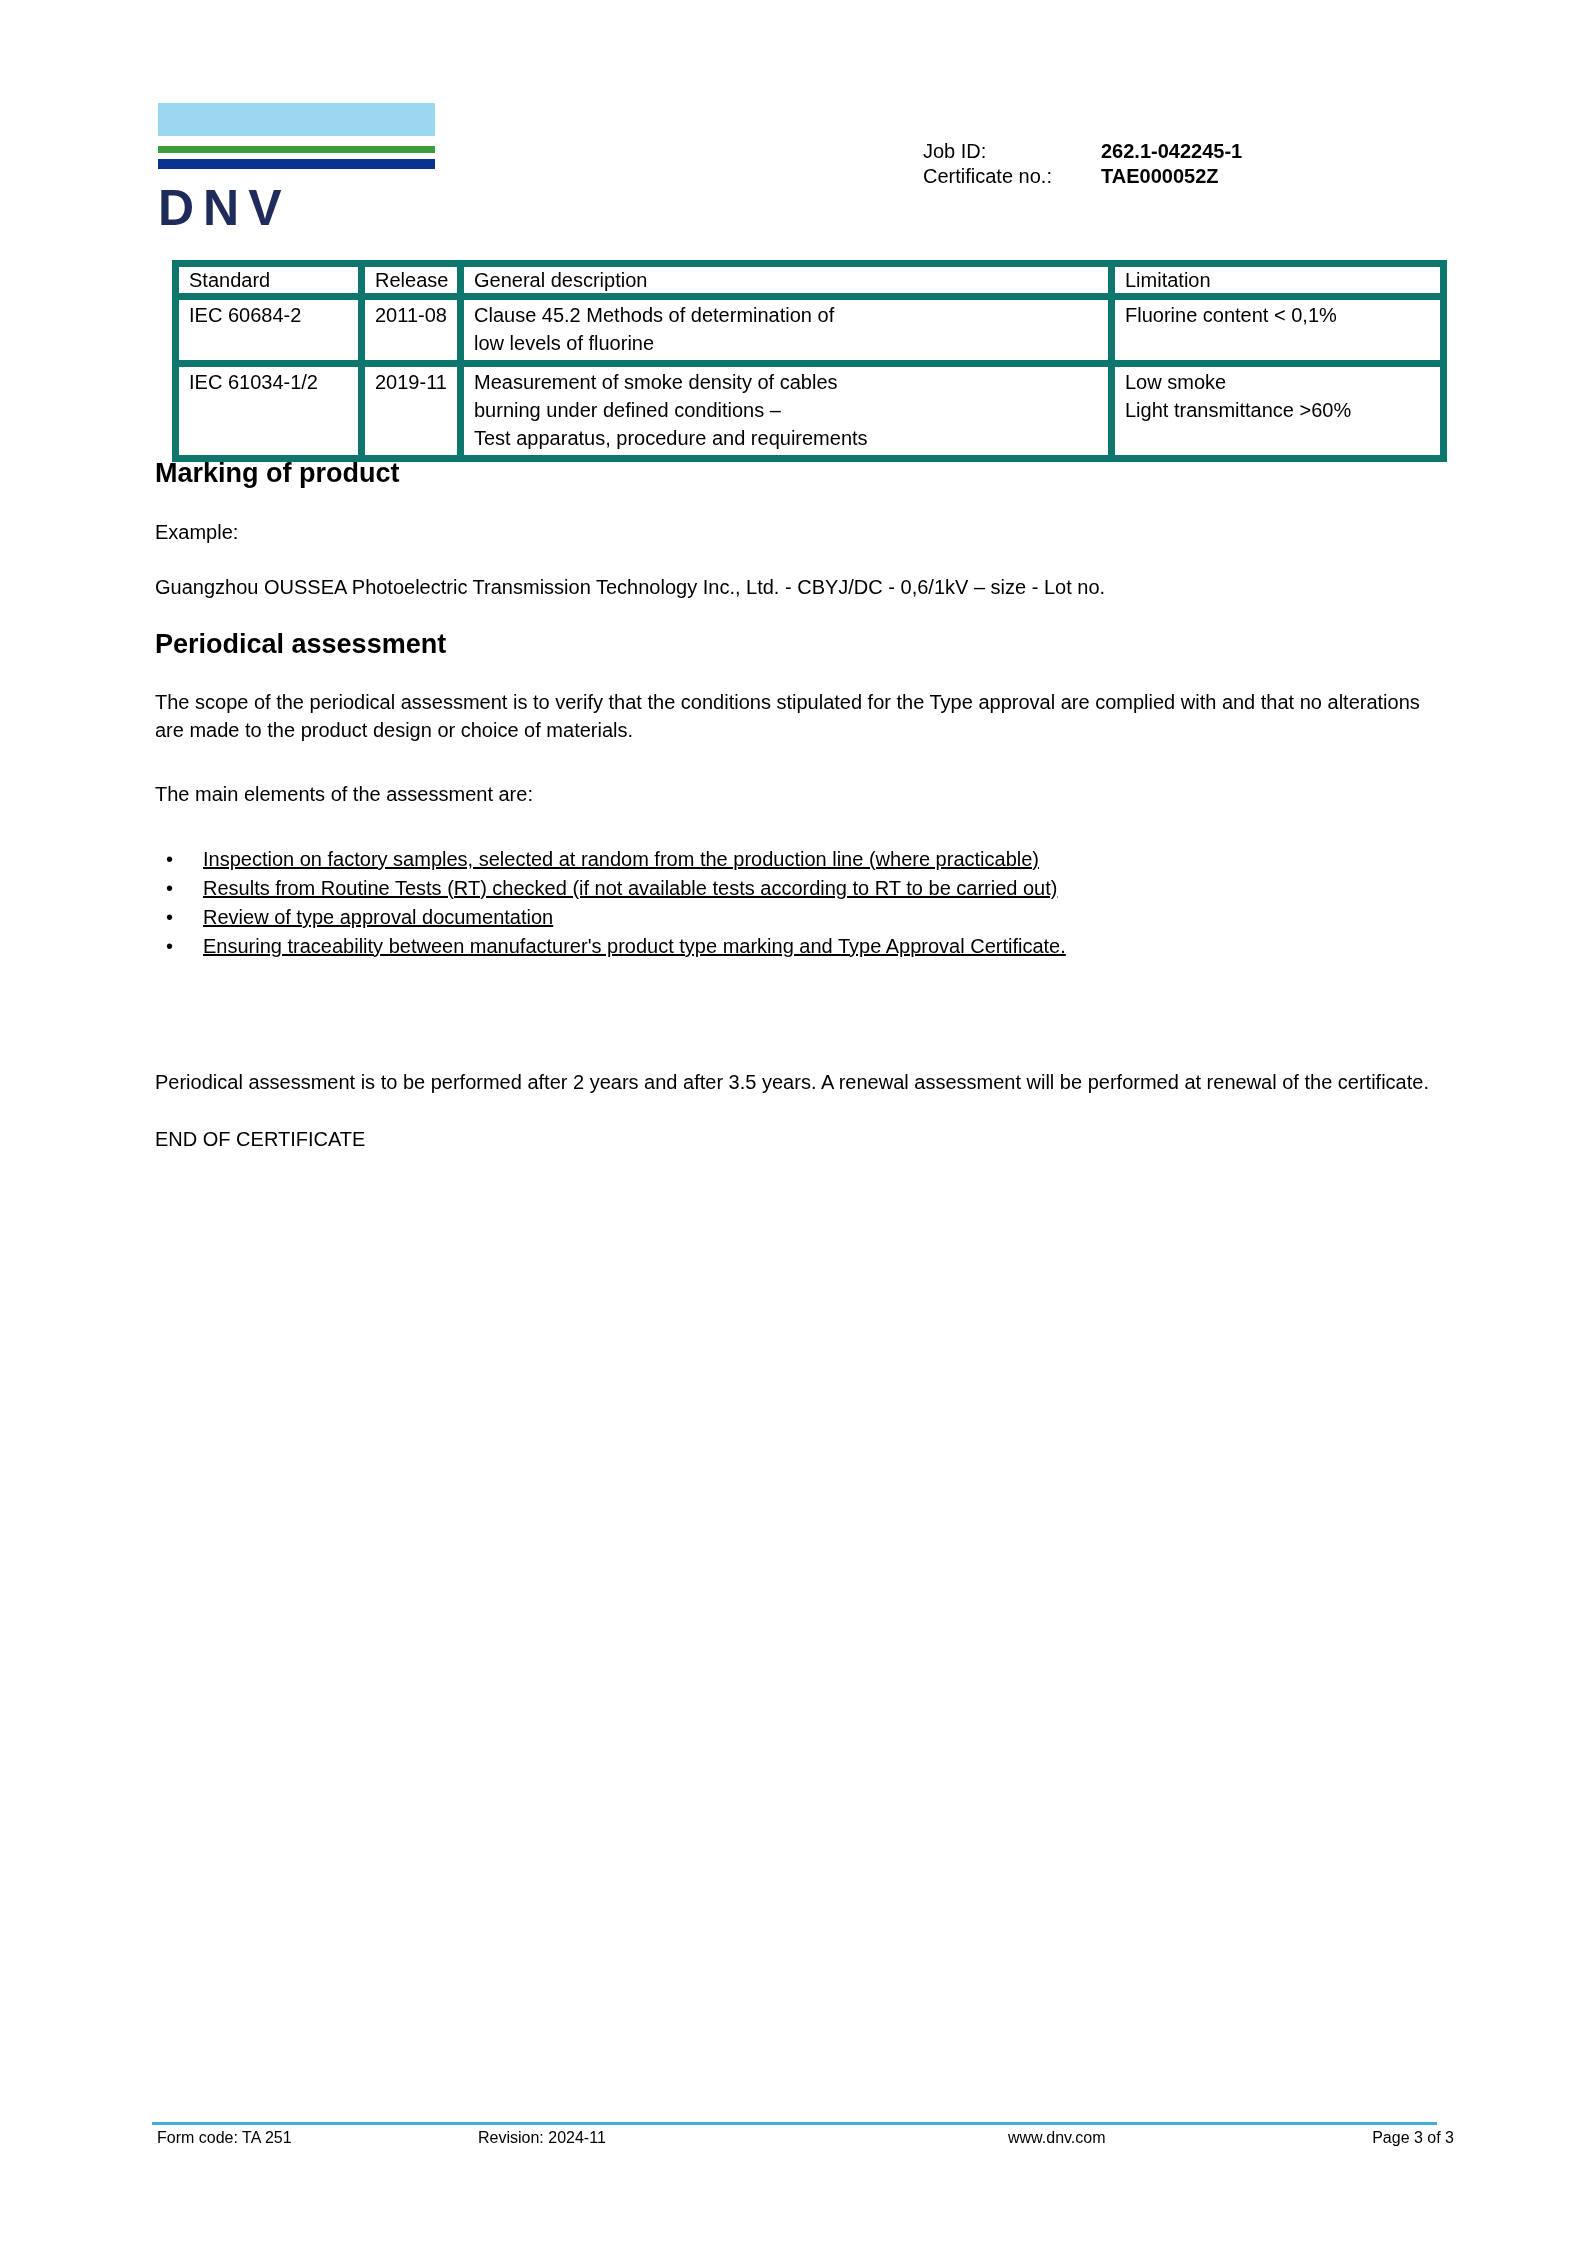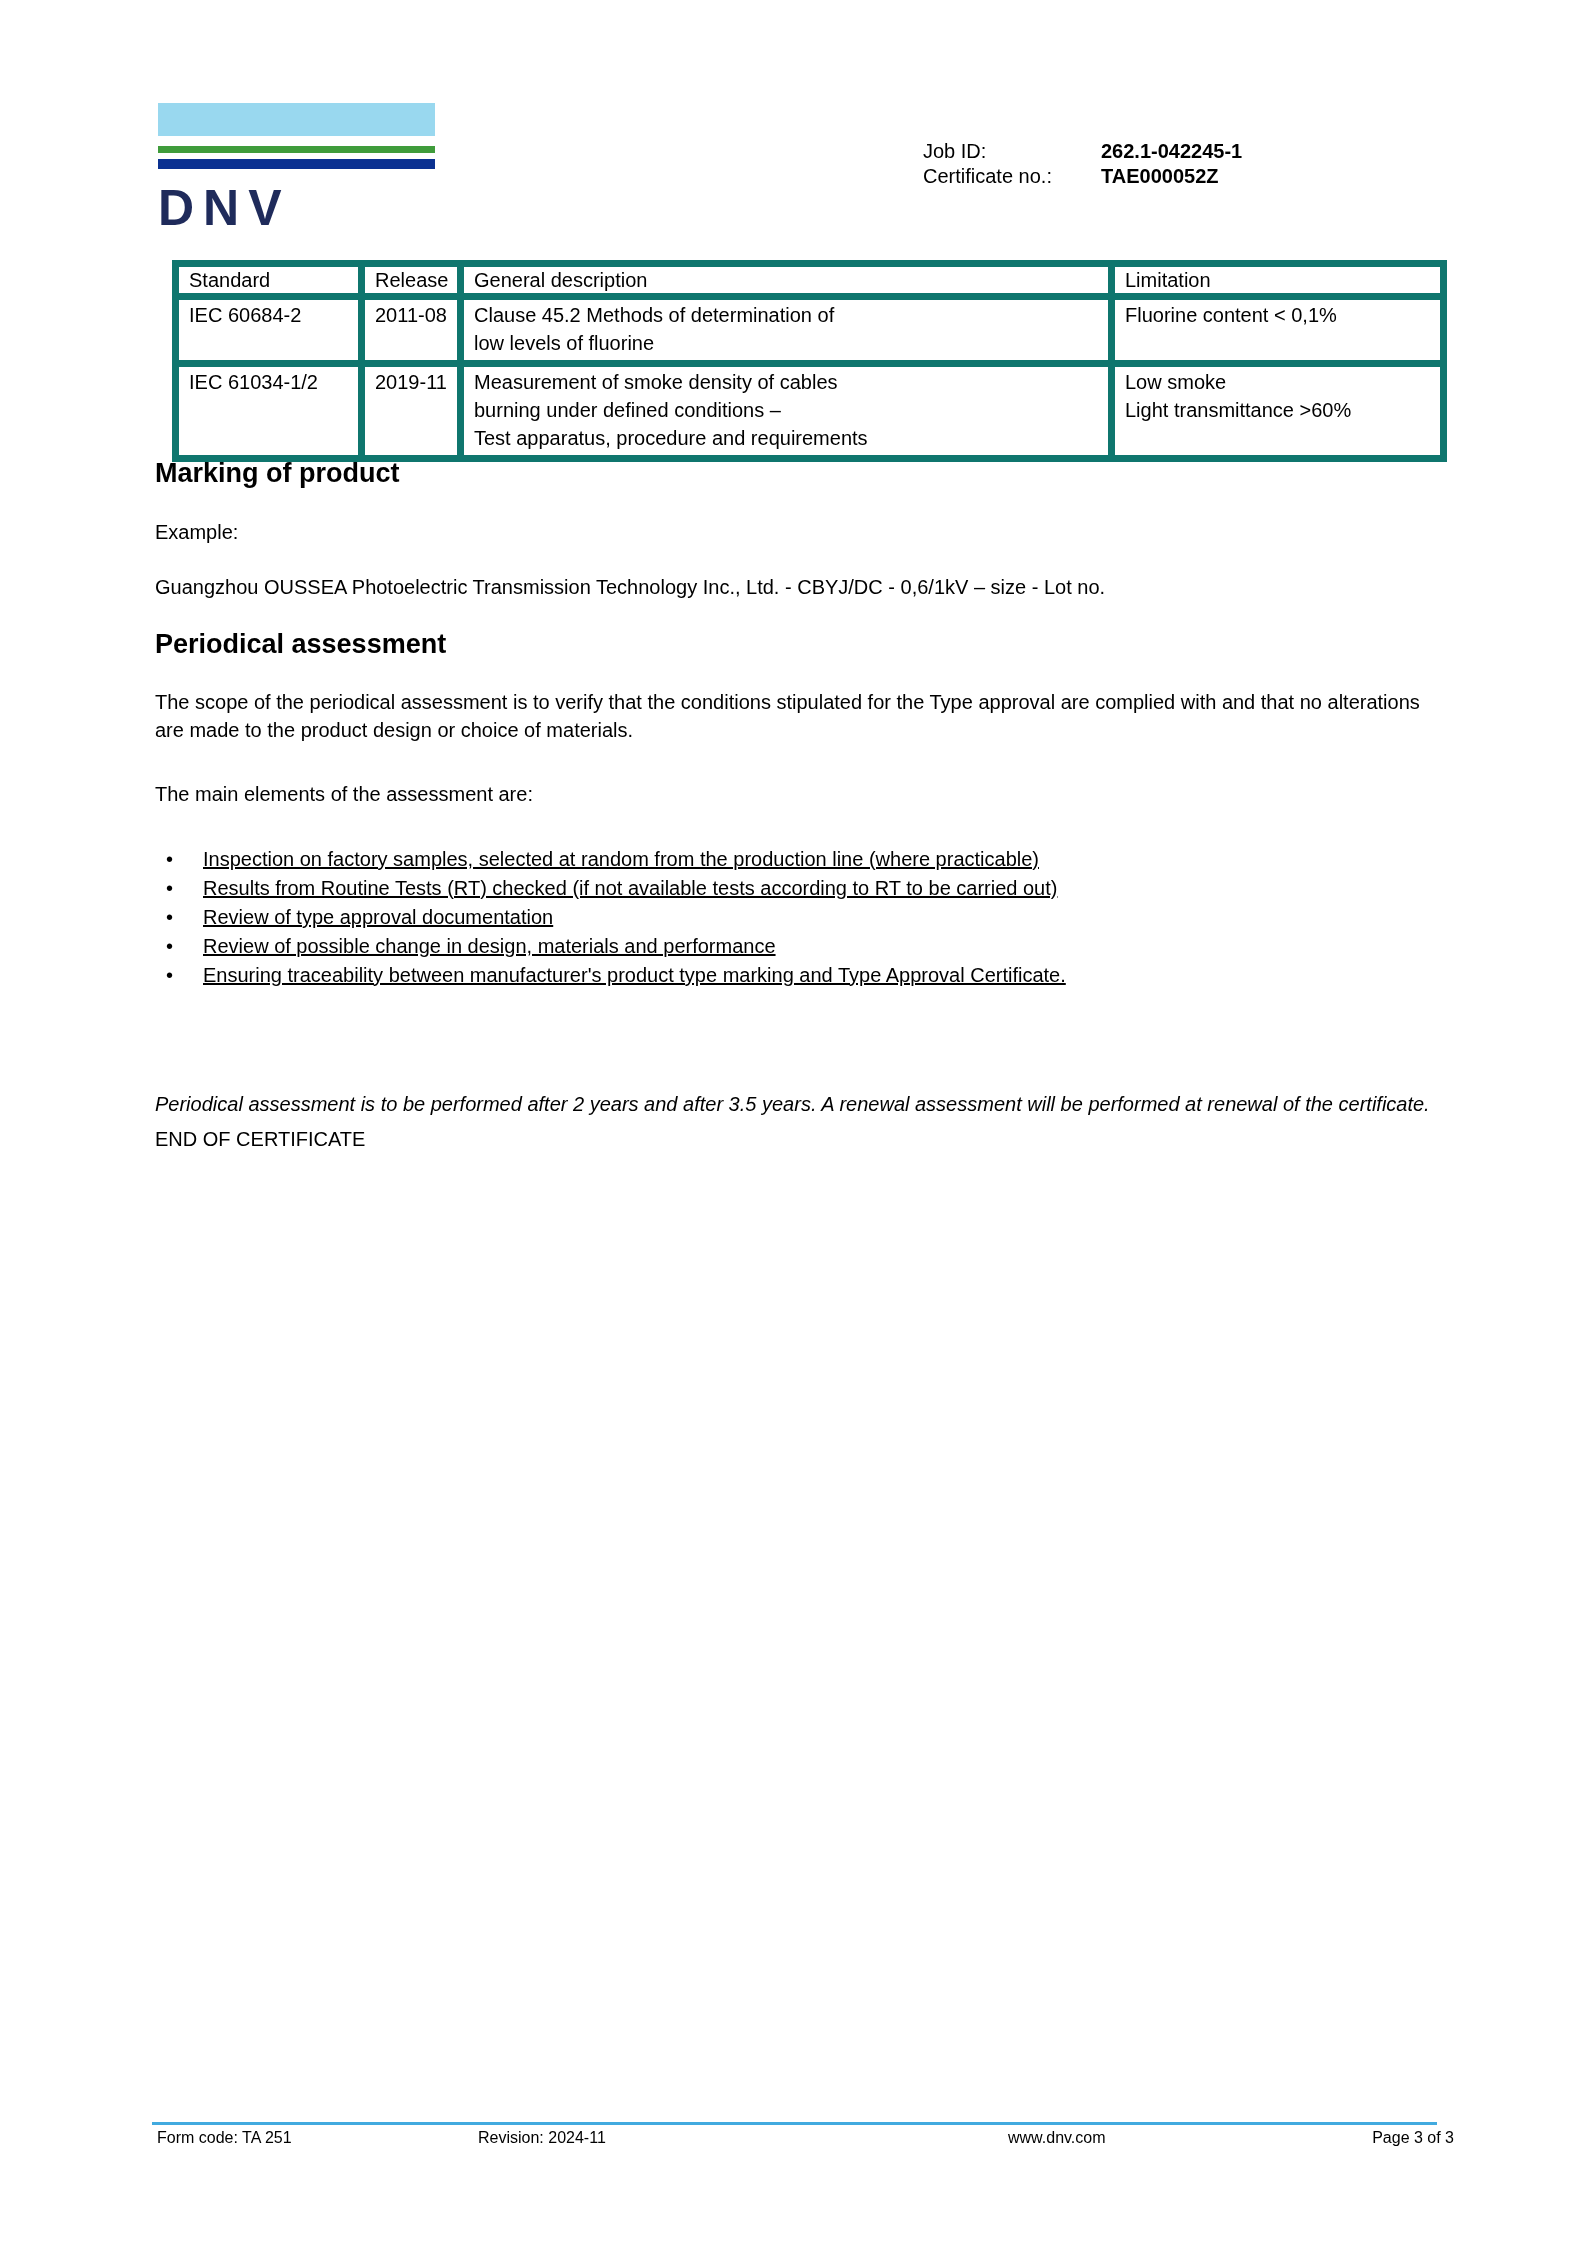--- a/index.html
+++ b/index.html
@@ -61,21 +61,21 @@
   #marking-heading    { left: 155px; top: 457px; }
   #example-label      { left: 155px; top: 518px; text-align: center; }
   #example-text       { left: 155px; top: 573px; white-space: nowrap; }
   #periodical-heading { left: 155px; top: 628px; }
   #scope-text         { left: 155px; top: 688px; width: 1292px; }
   #elements-intro     { left: 155px; top: 780px; }
   #bullet-list-wrap   { left: 155px; top: 845px; width: 1292px; }
   ul.bullets { list-style: none; margin: 0; padding: 0; font-size: 20px; text-decoration: underline; }
   ul.bullets li { line-height: 29px; padding-left: 48px; position: relative; }
   ul.bullets li::before { content: "\2022"; position: absolute; left: 11px; }
-  #closing-text       { left: 155px; top: 1090px; width: 1292px; font-style: italic; }
+  #closing-text       { left: 155px; top: 1068px; width: 1292px; }
   #end-text           { left: 155px; top: 1125px; }
 
   
   #footer-rule { left: 152px; top: 2122px; width: 1285px; height: 3px; background: var(--footer-rule, #41AADF); }
   .footer-text { top: 2128px; font-size: 16px; line-height: 20px; }
   #footer-form-code { left: 157px; }
   #footer-revision  { left: 478px; }
   #footer-website   { left: 1008px; }
   #footer-page      { right: 134px; text-align: center; }
 </style>
@@ -143,21 +143,20 @@
 
 <div id="periodical-heading" class="abs h2">Periodical assessment</div>
 <div id="scope-text" class="abs body-text">The scope of the periodical assessment is to verify that the conditions stipulated for the Type approval are complied with and that no alterations are made to the product design or choice of materials.</div>
 <div id="elements-intro" class="abs body-text">The main elements of the assessment are:</div>
 
 <div id="bullet-list-wrap" class="abs">
   <ul class="bullets">
     <li>Inspection on factory samples, selected at random from the production line (where practicable)</li>
     <li>Results from Routine Tests (RT) checked (if not available tests according to RT to be carried out)</li>
     <li>Review of type approval documentation</li>
-    <li>Review of possible change in design, materials and performance</li>
     <li>Ensuring traceability between manufacturer's product type marking and Type Approval Certificate.</li>
   </ul>
 </div>
 
 <div id="closing-text" class="abs body-text">Periodical assessment is to be performed after 2 years and after 3.5 years. A renewal assessment will be performed at renewal of the certificate.</div>
 <div id="end-text" class="abs body-text">END OF CERTIFICATE</div>
 
 <div id="footer-rule" class="abs"></div>
 <span id="footer-form-code" class="abs footer-text">Form code: TA 251</span>
 <span id="footer-revision" class="abs footer-text">Revision: 2024-11</span>

